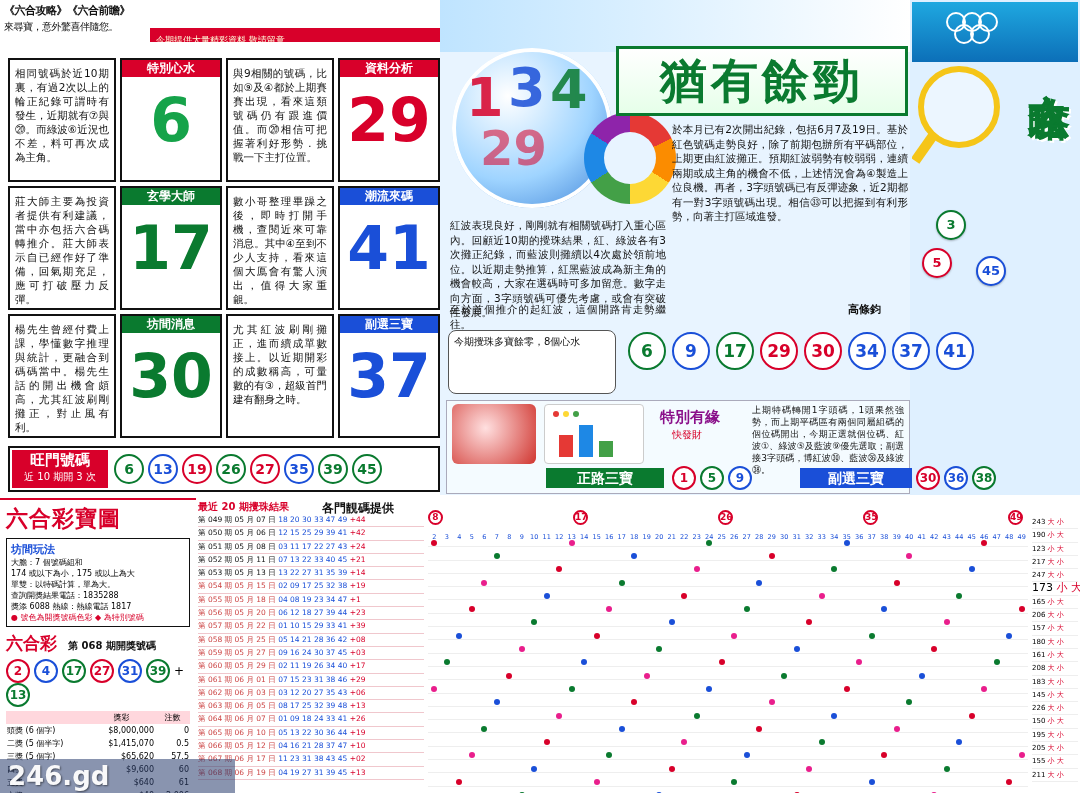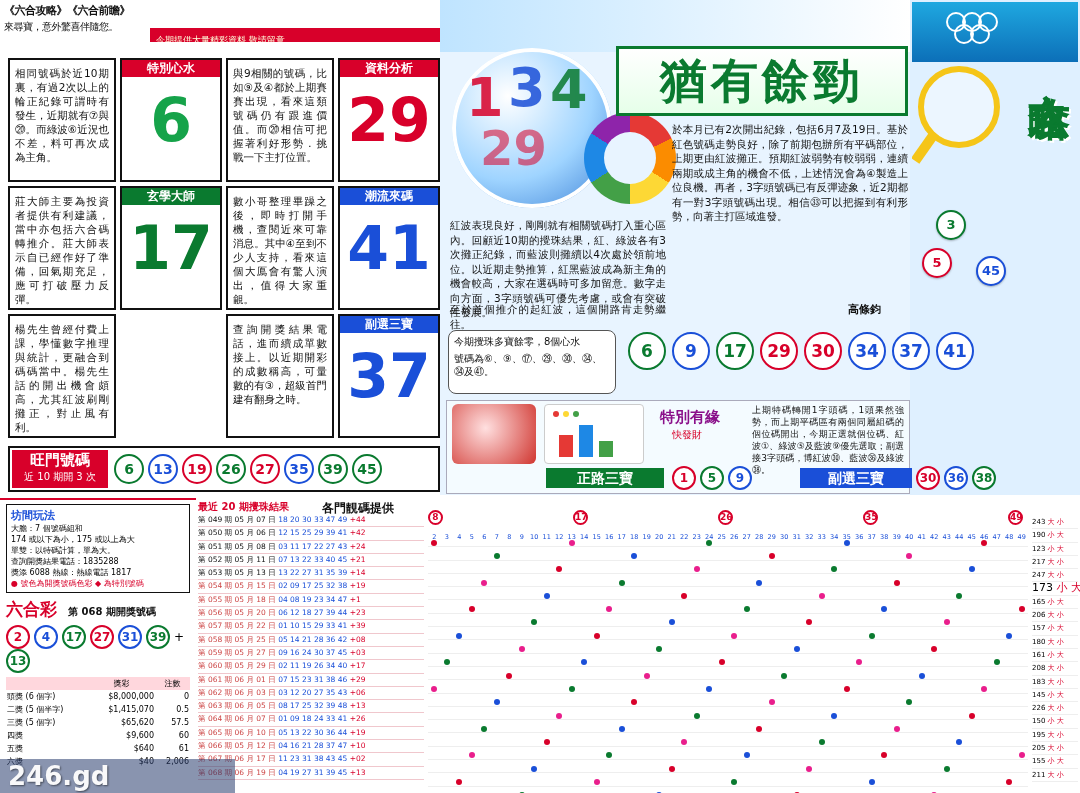--- a/index.html
+++ b/index.html
@@ -56,38 +56,42 @@
   <div class="lbox" style="left:8px;top:314px;width:108px;height:124px;">
     <div class="txt">楊先生曾經付費上課，學懂數字推理與統計，更融合到碼碼當中。楊先生話的開出機會頗高，尤其紅波刷剛攤正，對止風有利。</div>
   </div>
   <div class="lbox" style="left:226px;top:58px;width:108px;height:124px;">
     <div class="txt">與9相關的號碼，比如⑨及④都於上期賽賽出現，看來這類號碼仍有跟進價值。而⑳相信可把握著利好形勢．挑戰一下主打位置。</div>
   </div>
   <div class="lbox" style="left:226px;top:186px;width:108px;height:124px;">
     <div class="txt">數小哥整理畢躁之後，即時打開手機，查閱近來可靠消息。其中④至到不少人支持，看來這個大鳫會有驚人演出，值得大家重覦。</div>
   </div>
   <div class="lbox" style="left:226px;top:314px;width:108px;height:124px;">
-    <div class="txt">查詢開獎結果電話，進而續成單數接上。以近期開彩的成數稱高，可量數的有③，超級首門建有翻身之時。</div>
+    <div class="txt">尤其紅波刷剛攤正，進而續成單數接上。以近期開彩的成數稱高，可量數的有③，超級首門建有翻身之時。</div>
   </div>
 
   <div class="numbox" style="left:120px;top:58px;width:102px;height:124px;">
     <div class="cap" style="background:#d8002a;">特別心水</div>
     <div class="big" style="color:#16a34a;">6</div>
   </div>
   <div class="numbox" style="left:338px;top:58px;width:102px;height:124px;">
     <div class="cap" style="background:#d8002a;">資料分析</div>
     <div class="big" style="color:#d8002a;">29</div>
   </div>
   <div class="numbox" style="left:120px;top:186px;width:102px;height:124px;">
     <div class="cap" style="background:#0a7a2f;">玄學大師</div>
     <div class="big" style="color:#0a7a2f;">17</div>
   </div>
   <div class="numbox" style="left:338px;top:186px;width:102px;height:124px;">
     <div class="cap" style="background:#1a4fd8;">潮流來碼</div>
     <div class="big" style="color:#1a4fd8;">41</div>
+  </div>
+  <div class="numbox" style="left:120px;top:314px;width:102px;height:124px;">
+    <div class="cap" style="background:#0a7a2f;">坊間消息</div>
+    <div class="big" style="color:#0a7a2f;">30</div>
   </div>
   <div class="numbox" style="left:338px;top:314px;width:102px;height:124px;">
     <div class="cap" style="background:#1a4fd8;">副選三寶</div>
     <div class="big" style="color:#1a4fd8;">37</div>
   </div>
 
   <div style="position:absolute;left:8px;top:446px;width:432px;height:46px;border:2px solid #111;box-sizing:border-box;background:#fff;">
     <div style="position:absolute;left:2px;top:2px;width:96px;height:38px;background:#d8002a;color:#fff;text-align:center;">
       <div style="font-size:15px;font-weight:bold;line-height:20px;">旺門號碼</div>
       <div style="font-size:10px;line-height:13px;">近 10 期開 3 次</div>
@@ -112,21 +116,20 @@
     <div style="font-size:47px;font-weight:bold;color:#0a7a2f;line-height:64px;text-align:center;letter-spacing:4px;">猶有餘勁</div>
   </div>
 
   <div class="midtext" style="left:450px;top:218px;width:216px;height:120px;">紅波表現良好，剛剛就有相關號碼打入重心區內。回顧近10期的攪珠結果，紅、綠波各有3次攤正紀錄，而藍波則攤續以4次處於領前地位。以近期走勢推算，紅黑藍波成為新主角的機會較高，大家在選碼時可多加留意。數字走向方面，3字頭號碼可優先考慮，或會有突破性發展。</div>
   <div class="midtext" style="left:450px;top:302px;width:216px;">至於首個推介的起紅波，這個開路肯走勢繼往。</div>
   <div class="midtext" style="left:672px;top:122px;width:236px;">於本月已有2次開出紀錄，包括6月7及19日。基於紅色號碼走勢良好，除了前期包辦所有平碼部位，上期更由紅波攤正。預期紅波弱勢有較弱弱，連續兩期或成主角的機會不低，上述情況會為④製造上位良機。再者，3字頭號碼已有反彈迹象，近2期都有一對3字頭號碼出現。相信㉝可以把握到有利形勢，向著主打區域進發。</div>
   <div style="position:absolute;left:848px;top:302px;font-size:11px;font-weight:bold;color:#111;">高條鈞</div>
 
   <div style="position:absolute;left:448px;top:330px;width:166px;height:62px;border:1px solid #555;border-radius:8px;background:#fff;">
     <div style="font-size:10px;line-height:13px;color:#111;padding:4px 5px;">今期攪珠多寶餘零，8個心水</div>
-    <div style="font-size:10px;line-height:13px;color:#111;padding:0 5px;">號碼為⑥、⑨、⑰、㉙、㉚、㉞、㉞及㊶。</div>
   </div>
 
   <div id="bigrow" style="position:absolute;left:628px;top:332px;"><div class="ball" style="width: 38px; height: 38px; line-height: 34px; border: 2px solid rgb(10, 122, 47); color: rgb(10, 122, 47); font-size: 17px; margin-right: 6px; background: rgb(255, 255, 255);">6</div><div class="ball" style="width: 38px; height: 38px; line-height: 34px; border: 2px solid rgb(26, 79, 216); color: rgb(26, 79, 216); font-size: 17px; margin-right: 6px; background: rgb(255, 255, 255);">9</div><div class="ball" style="width: 38px; height: 38px; line-height: 34px; border: 2px solid rgb(10, 122, 47); color: rgb(10, 122, 47); font-size: 17px; margin-right: 6px; background: rgb(255, 255, 255);">17</div><div class="ball" style="width: 38px; height: 38px; line-height: 34px; border: 2px solid rgb(216, 0, 42); color: rgb(216, 0, 42); font-size: 17px; margin-right: 6px; background: rgb(255, 255, 255);">29</div><div class="ball" style="width: 38px; height: 38px; line-height: 34px; border: 2px solid rgb(216, 0, 42); color: rgb(216, 0, 42); font-size: 17px; margin-right: 6px; background: rgb(255, 255, 255);">30</div><div class="ball" style="width: 38px; height: 38px; line-height: 34px; border: 2px solid rgb(26, 79, 216); color: rgb(26, 79, 216); font-size: 17px; margin-right: 6px; background: rgb(255, 255, 255);">34</div><div class="ball" style="width: 38px; height: 38px; line-height: 34px; border: 2px solid rgb(26, 79, 216); color: rgb(26, 79, 216); font-size: 17px; margin-right: 6px; background: rgb(255, 255, 255);">37</div><div class="ball" style="width: 38px; height: 38px; line-height: 34px; border: 2px solid rgb(26, 79, 216); color: rgb(26, 79, 216); font-size: 17px; margin-right: 6px; background: rgb(255, 255, 255);">41</div></div>
 
   <div style="position:absolute;left:446px;top:400px;width:462px;height:92px;border:1px solid #aab;background:#f4fbff;"></div>
 
   <div style="position:absolute;left:452px;top:404px;width:84px;height:60px;border-radius:6px;background:radial-gradient(circle at 40% 40%,#ffe0e0,#d0352f);"></div>
 
   <div style="position:absolute;left:544px;top:404px;width:98px;height:58px;background:#fff;border:1px solid #ccc;border-radius:4px;">
      <div style="position:absolute;left:8px;top:6px;width:6px;height:6px;border-radius:50%;background:#e53935;"></div>
@@ -159,20 +162,21 @@
     <div style="position:absolute;left:6px;top:64px;width:70px;height:70px;border:6px solid #f5c518;border-radius:50%;background:rgba(255,255,255,.4);"></div>
     <div style="position:absolute;left:8px;top:128px;width:10px;height:34px;background:#f5c518;transform:rotate(35deg);"></div>
     <div id="logoballs" style="position:absolute;left:6px;top:208px;width:120px;height:80px;">
         <div class="ball" style="width: 30px; height: 30px; line-height: 26px; border: 2px solid rgb(10, 122, 47); color: rgb(10, 122, 47); font-size: 13px; margin-right: 4px; background: rgb(255, 255, 255); position: absolute; left: 18px; top: 0px; box-shadow: rgba(0, 0, 0, 0.267) 0px 1px 2px;">3</div>
         <div class="ball" style="width: 30px; height: 30px; line-height: 26px; border: 2px solid rgb(216, 0, 42); color: rgb(216, 0, 42); font-size: 13px; margin-right: 4px; background: rgb(255, 255, 255); position: absolute; left: 4px; top: 38px; box-shadow: rgba(0, 0, 0, 0.267) 0px 1px 2px;">5</div>
         <div class="ball" style="width: 30px; height: 30px; line-height: 26px; border: 2px solid rgb(26, 79, 216); color: rgb(26, 79, 216); font-size: 13px; margin-right: 4px; background: rgb(255, 255, 255); position: absolute; left: 58px; top: 46px; box-shadow: rgba(0, 0, 0, 0.267) 0px 1px 2px;">45</div>
       </div>
   </div>
 
   <div style="position:absolute;left:0;top:498px;width:196px;height:295px;background:#fff;border-top:2px solid #d8002a;">
+    <div style="font-size:22px;font-weight:bold;color:#d8002a;padding:4px 0 0 6px;letter-spacing:1px;">六合彩寶圖</div>
     <div style="margin:4px 6px 0 6px;border:1px solid #111;padding:3px 4px;">
       <div style="font-size:11px;font-weight:bold;color:#1a4fd8;">坊間玩法</div>
       <div style="font-size:8px;line-height:11px;">大膽：7 個號碼組和</div>
       <div style="font-size:8px;line-height:11px;">174 或以下為小，175 或以上為大</div>
       <div style="font-size:8px;line-height:11px;">單雙：以特碼計算，單為大。</div>
       <div style="font-size:8px;line-height:11px;">查詢開獎結果電話：1835288</div>
       <div style="font-size:8px;line-height:11px;">獎添 6088 熱線：熱線電話 1817</div>
       <div style="font-size:8px;line-height:11px;color:#d8002a;">● 號色為開獎號碼色彩 ◆ 為特別號碼</div>
     </div>
     <div style="margin:5px 6px 0 6px;">

